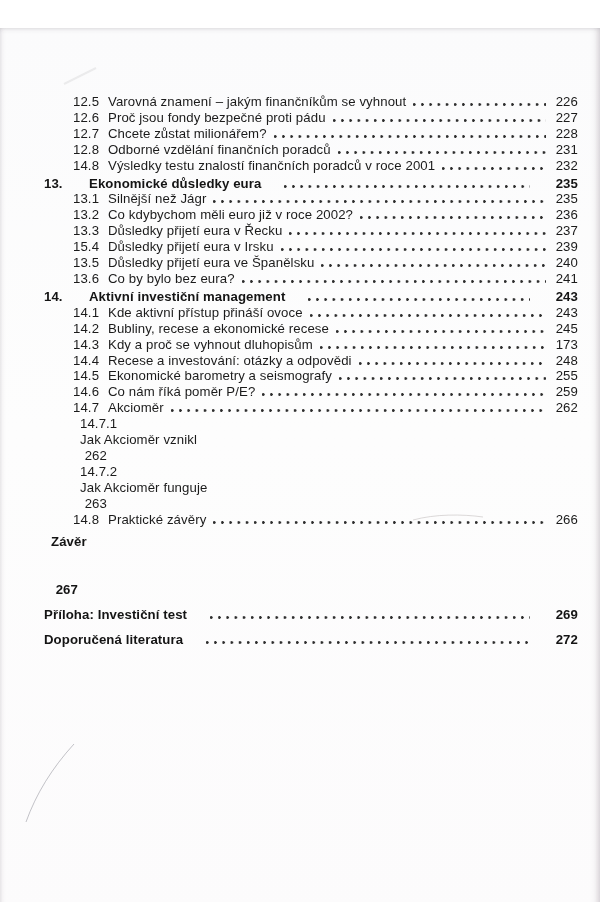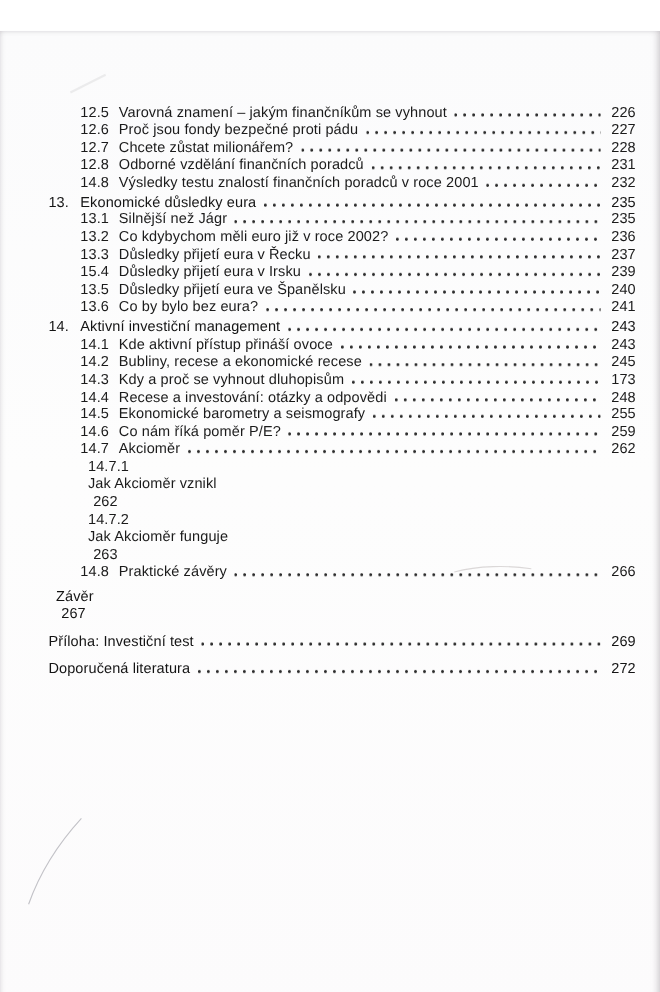--- a/index.html
+++ b/index.html
@@ -31,21 +31,21 @@
   .row {
     display: flex;
     align-items: baseline;
     line-height: 15.9px;
     font-size: 13.2px;
     letter-spacing: 0.1px;
   }
   .row.chapter { margin-top: 2px; }
   .row.standalone { margin-top: 9px; }
   .row.sub + .row.standalone { margin-top: 7px; flex-direction: column; }
-  .row.bold { font-weight: 400; color: #141414; }
+  .row.bold { font-weight: 700; color: #141414; gap: 16px; }
   .num { flex: none; }
   .row.chapter .num { width: 29px; }
   .row.sub { padding-left: 29px; }
   .row.sub .num { width: 35px; }
   .row.subsub { padding-left: 29px; flex-direction: column; }
   .row.subsub .num { width: 47px; }
   .title { flex: none; white-space: nowrap; }
   .leader {
     flex: 1;
     min-width: 12px;

